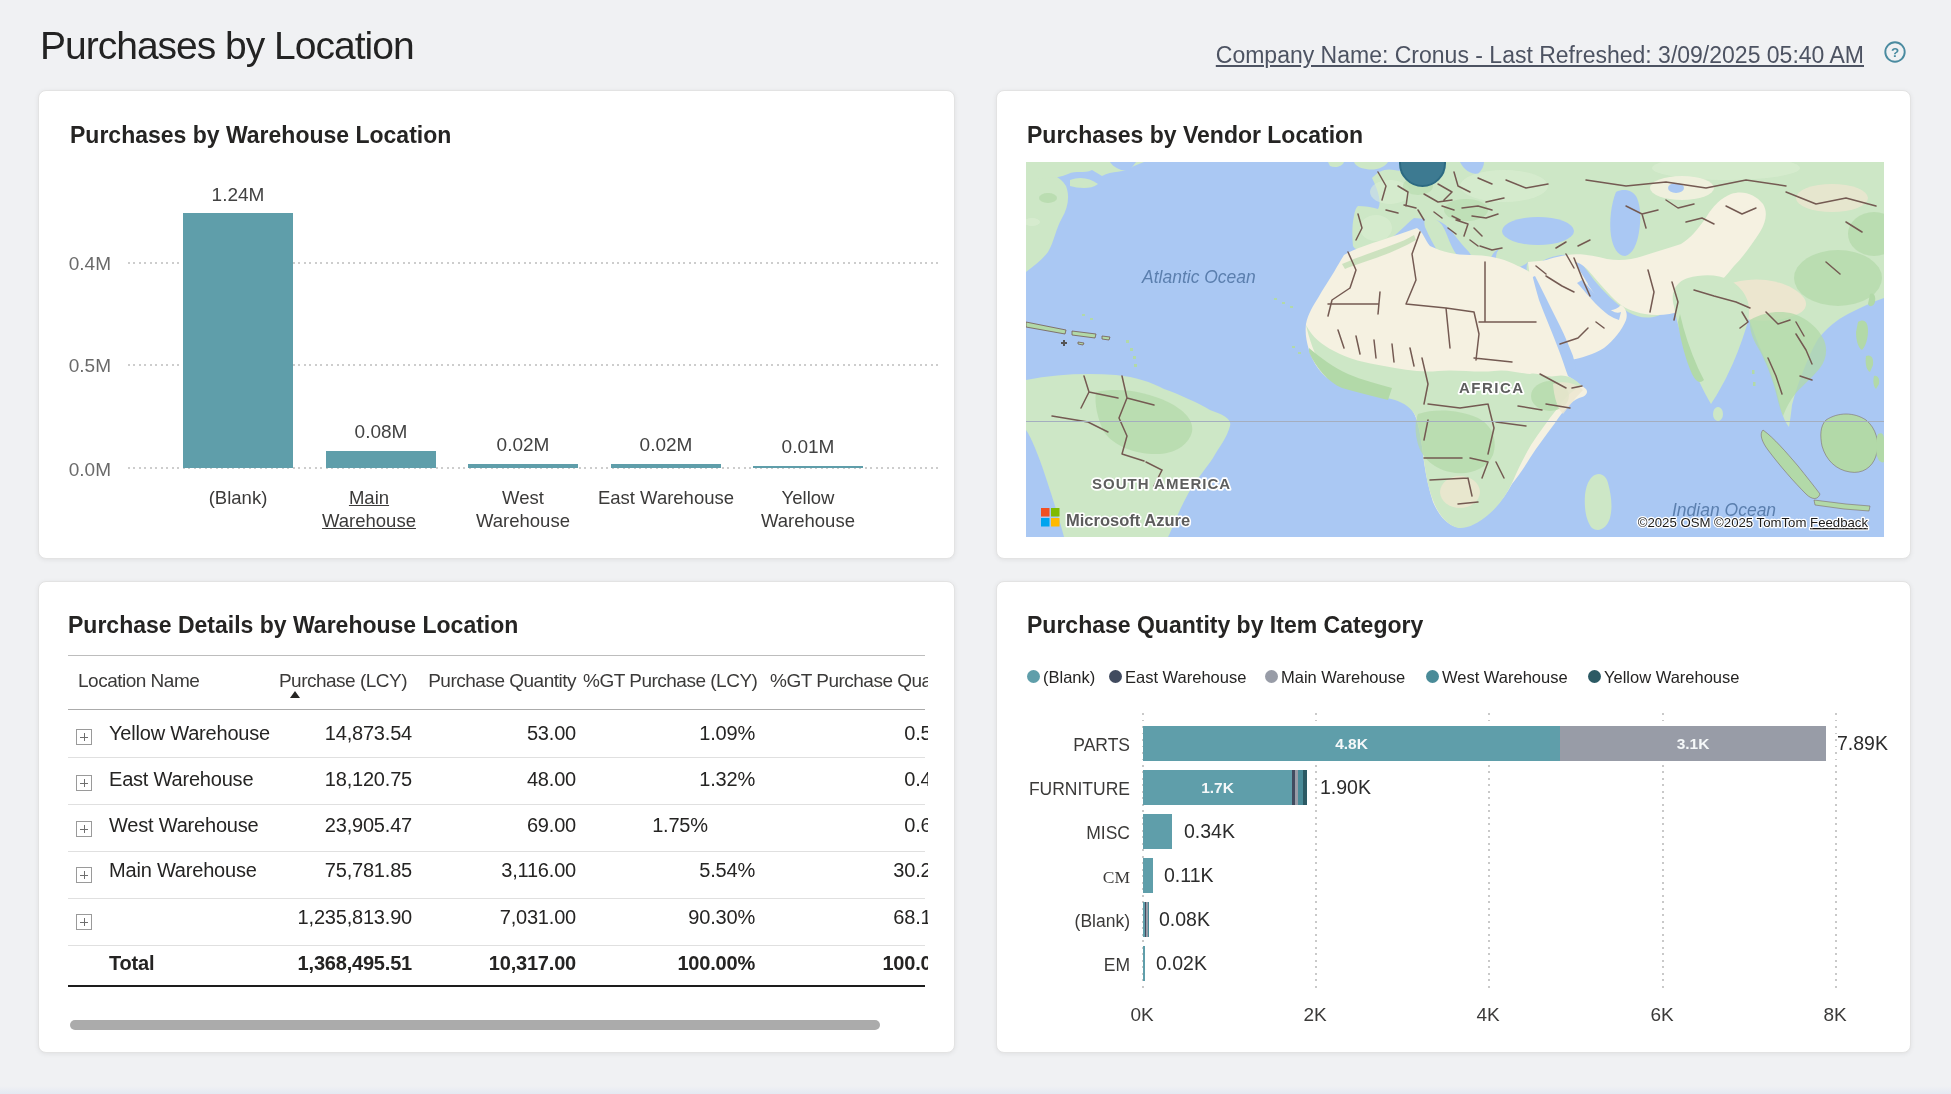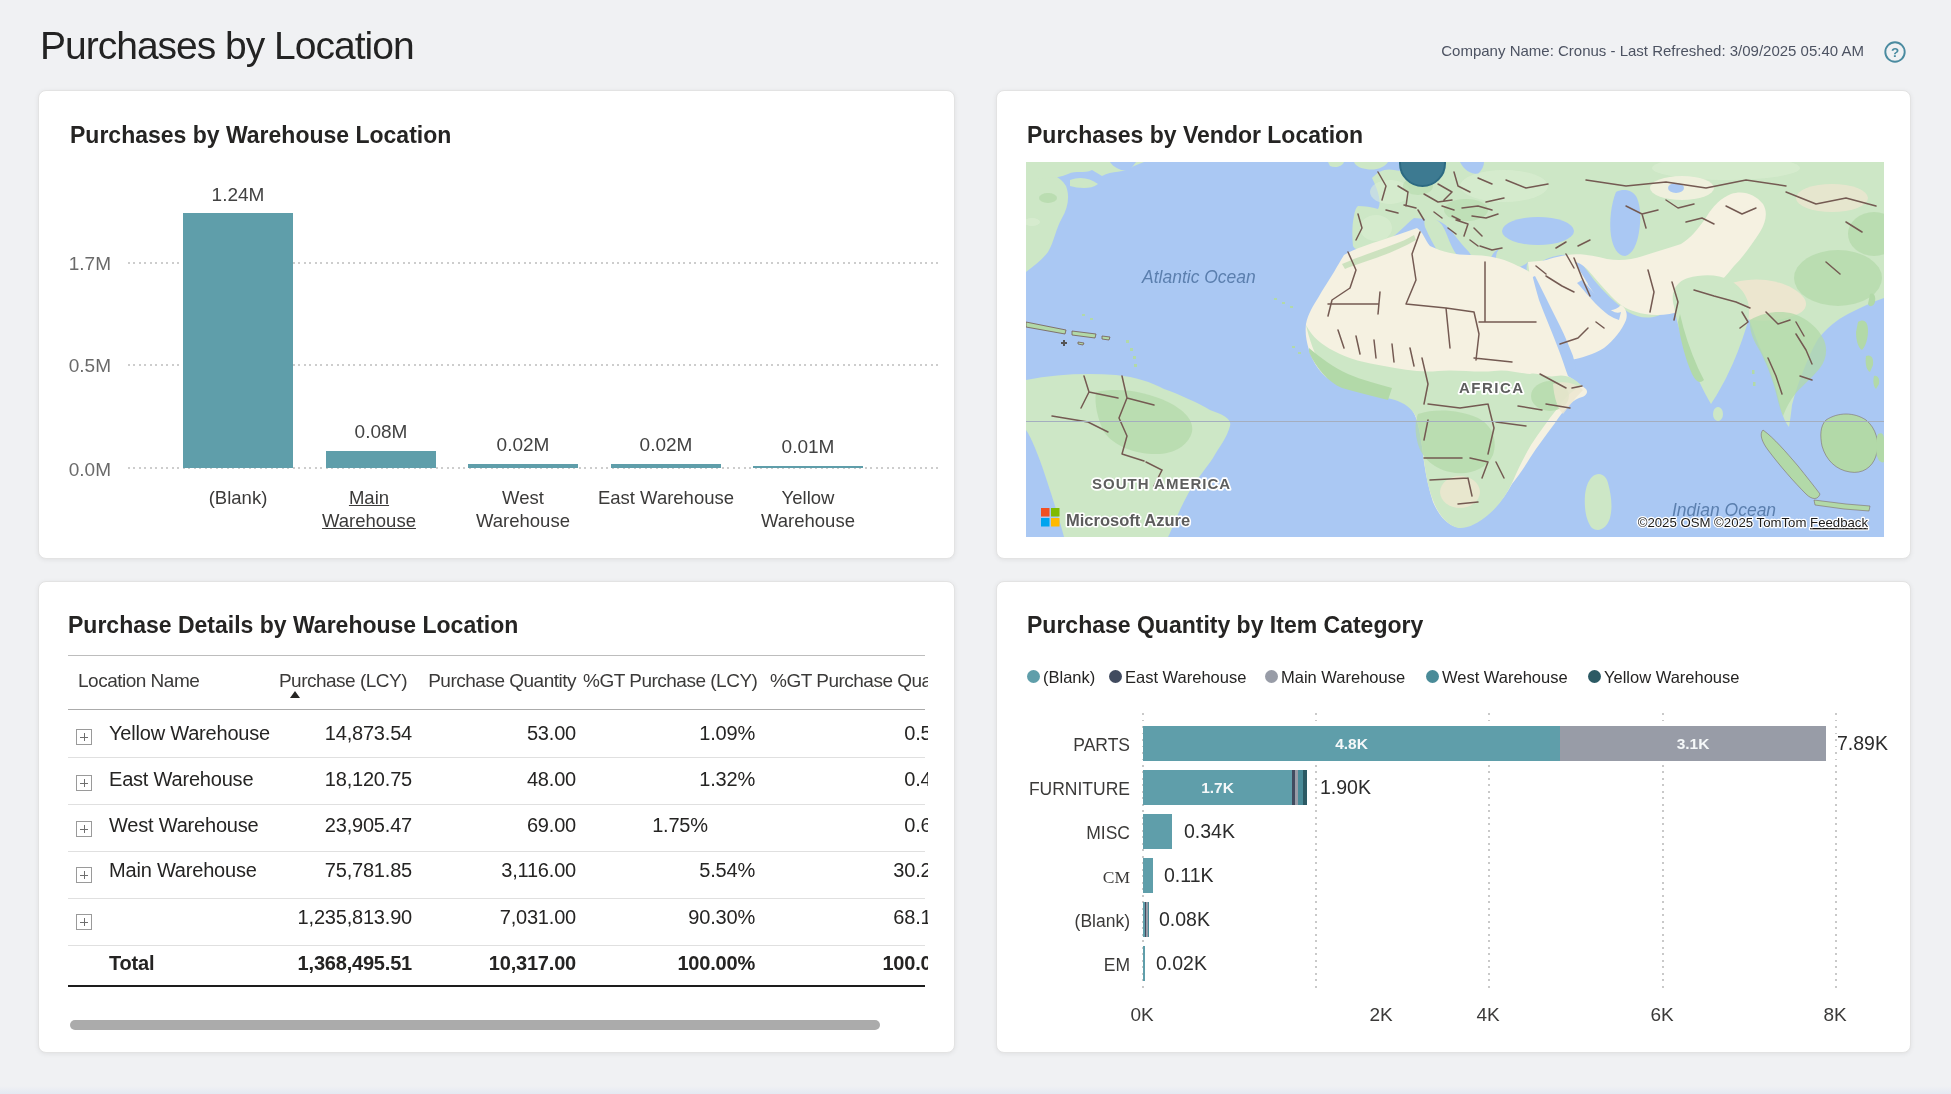--- a/index.html
+++ b/index.html
@@ -24,29 +24,29 @@
   .ldot { position:absolute; width:13px; height:13px; border-radius:50%; top:670px; }
   .ltext { position:absolute; font-size:16.5px; color:#252423; top:668px; white-space:nowrap; }
   .cat-r { position:absolute; font-size:17.5px; color:#3b3a39; text-align:right; width:110px; white-space:nowrap; }
   .inbar { position:absolute; font-size:15.5px; font-weight:bold; color:#f5f8f9; text-align:center; white-space:nowrap; }
   .endlab { position:absolute; font-size:19.5px; color:#2b2b2b; white-space:nowrap; }
 </style>
 </head>
 <body>
 
 <div class="abs" style="left:40px; top:24px; font-size:39px; color:#232323; letter-spacing:-1px;">Purchases by Location</div>
-<div class="abs" style="right:87px; top:42px; font-size:15px; color:#4d5362;">Company Name: Cronus - Last Refreshed: 3/09/2025 05:40 AM</div>
+<div class="abs" style="right:87px; top:42px; font-size:23px; color:#4d5362;text-decoration:underline;">Company Name: Cronus - Last Refreshed: 3/09/2025 05:40 AM</div>
 <svg class="abs" style="left:1884px; top:41px;" width="22" height="22" viewBox="0 0 22 22">
   <circle cx="11" cy="11" r="9.7" fill="none" stroke="#4a8ba0" stroke-width="1.9"></circle>
   <text x="11" y="16" text-anchor="middle" font-size="13.5" font-weight="bold" fill="#4a8ba0">?</text>
 </svg>
 
 <div class="card" style="left:38px; top:90px; width:917px; height:469px;"></div>
 <div class="ctitle" style="left:70px; top:122px;">Purchases by Warehouse Location</div>
-<div class="ylab" style="left:51px; top:253px;">1.7M</div>
+<div class="ylab" style="left:51px; top:253px;">0.4M</div>
 <div class="ylab" style="left:51px; top:355px;">0.5M</div>
 <div class="ylab" style="left:51px; top:459px;">0.0M</div>
 <div class="grid-h" style="left:128px; width:812px; top:262px;"></div>
 <div class="grid-h" style="left:128px; width:812px; top:364px;"></div>
 <div class="grid-h" style="left:128px; width:812px; top:467px;"></div>
 <div class="bar" style="left:183px; width:110px; top:213px; height:255px;"></div>
 <div class="bar" style="left:326px; width:110px; top:451px; height:17px;"></div>
 <div class="bar" style="left:468px; width:110px; top:464px; height:4px;"></div>
 <div class="bar" style="left:611px; width:110px; top:464px; height:4px;"></div>
 <div class="bar" style="left:753px; width:110px; top:466px; height:2px;"></div>
@@ -255,18 +255,18 @@
 <div class="bar" style="left:1143px; width:2px; top:902px; height:35px; background:#5f9eaa;"></div>
 <div class="bar" style="left:1145px; width:1.4px; top:902px; height:35px; background:#414b5f;"></div>
 <div class="bar" style="left:1146.4px; width:1.2px; top:902px; height:35px; background:#989ca7;"></div>
 <div class="bar" style="left:1147.6px; width:0.8px; top:902px; height:35px; background:#4a8b98;"></div>
 <div class="endlab" style="left:1159px; top:908px;">0.08K</div>
 
 <div class="bar" style="left:1143px; width:1.7px; top:946px; height:35px; background:#5f9eaa;"></div>
 <div class="endlab" style="left:1156px; top:952px;">0.02K</div>
 
 <div class="vlab" style="left:1112px; width:60px; top:1004px; color:#3b3a39;">0K</div>
-<div class="vlab" style="left:1351px; width:60px; top:1004px; color:#3b3a39;">2K</div>
+<div class="vlab" style="left:1285px; width:60px; top:1004px; color:#3b3a39;">2K</div>
 <div class="vlab" style="left:1458px; width:60px; top:1004px; color:#3b3a39;">4K</div>
 <div class="vlab" style="left:1632px; width:60px; top:1004px; color:#3b3a39;">6K</div>
 <div class="vlab" style="left:1805px; width:60px; top:1004px; color:#3b3a39;">8K</div>
 
 <div class="abs" style="left:0; top:1086px; width:1951px; height:8px; background:linear-gradient(to bottom,#f0f1f3,#e4e9f2);"></div>
 
 </body></html>

